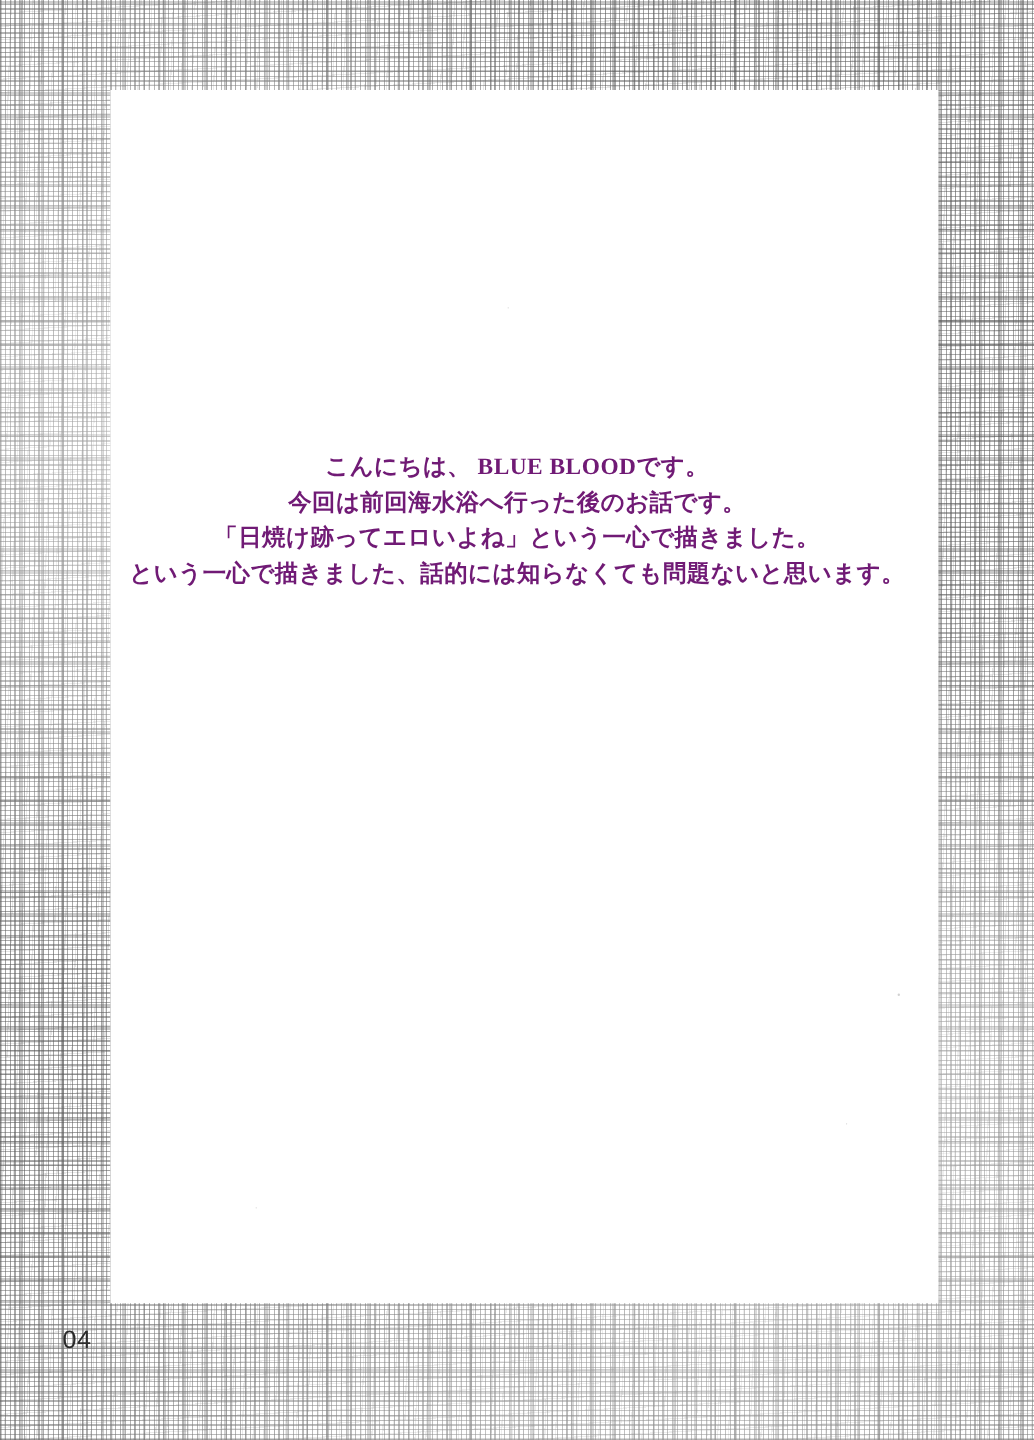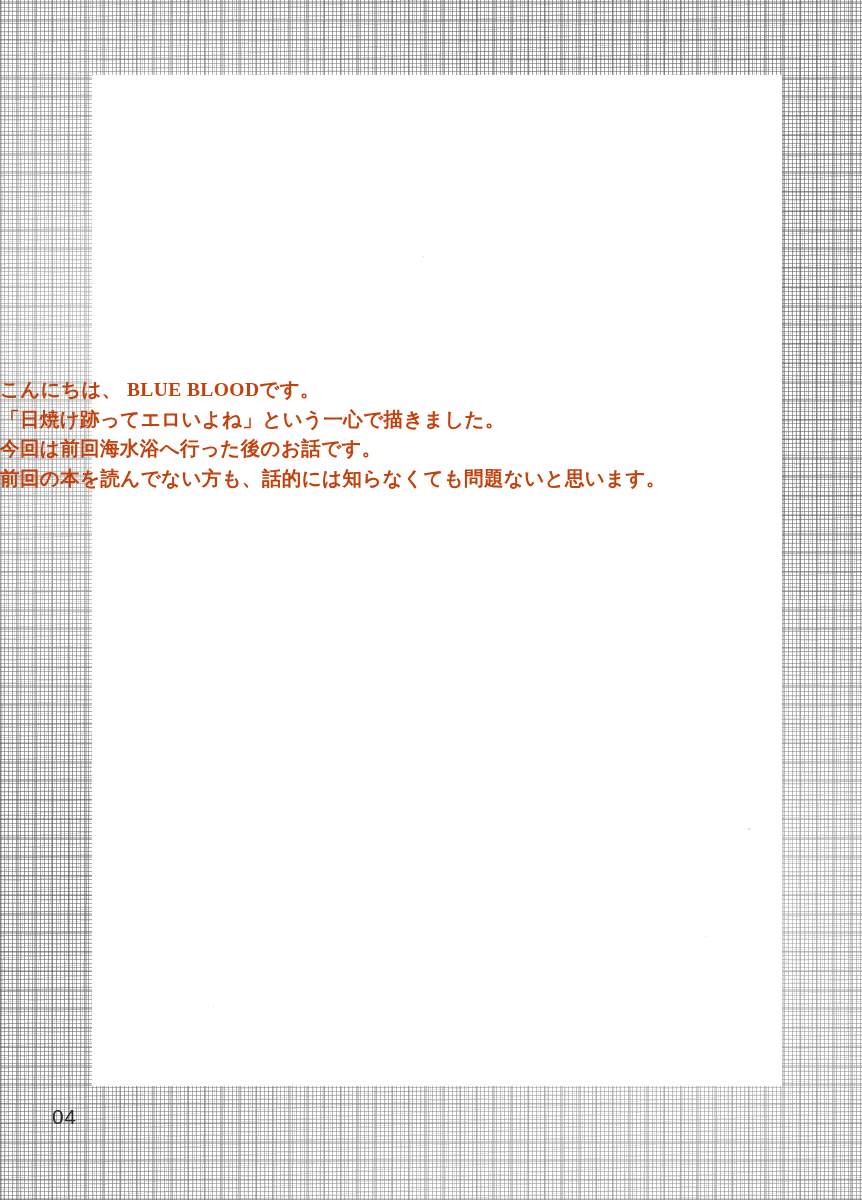--- a/index.html
+++ b/index.html
@@ -76,22 +76,22 @@
     height: 2px;
     border-radius: 50%;
   }
 
   
   .afterword {
     position: absolute;
     left: 0;
     right: 0;
     top: 375px;
-    text-align: left;
-    color: #c2410c;
+    text-align: center;
+    color: #701a75;
     font-family: "Liberation Serif", serif;
     font-weight: bold;
     font-size: 19.5px;
     line-height: 29.5px;
     letter-spacing: 0.4px;
   }
   .afterword .line {
     white-space: pre;
   }
 
@@ -117,20 +117,20 @@
 
   <div class="paper">
     <div class="paper-speck" style="left:655px; top:752px;"></div>
     <div class="paper-speck" style="left:612px; top:860px; width:1px; height:1px;"></div>
     <div class="paper-speck" style="left:120px; top:930px; width:1px; height:1px;"></div>
     <div class="paper-speck" style="left:330px; top:180px; width:1px; height:1px;"></div>
   </div>
 
   <div class="afterword">
     <div class="line">こんにちは、 BLUE BLOODです。</div>
+    <div class="line">今回は前回海水浴へ行った後のお話です。</div>
     <div class="line">「日焼け跡ってエロいよね」という一心で描きました。</div>
-    <div class="line">今回は前回海水浴へ行った後のお話です。</div>
-    <div class="line">前回の本を読んでない方も、話的には知らなくても問題ないと思います。</div>
+    <div class="line">という一心で描きました、話的には知らなくても問題ないと思います。</div>
   </div>
 
   <div class="page-number">04</div>
 
 </div>
 
 </body></html>

